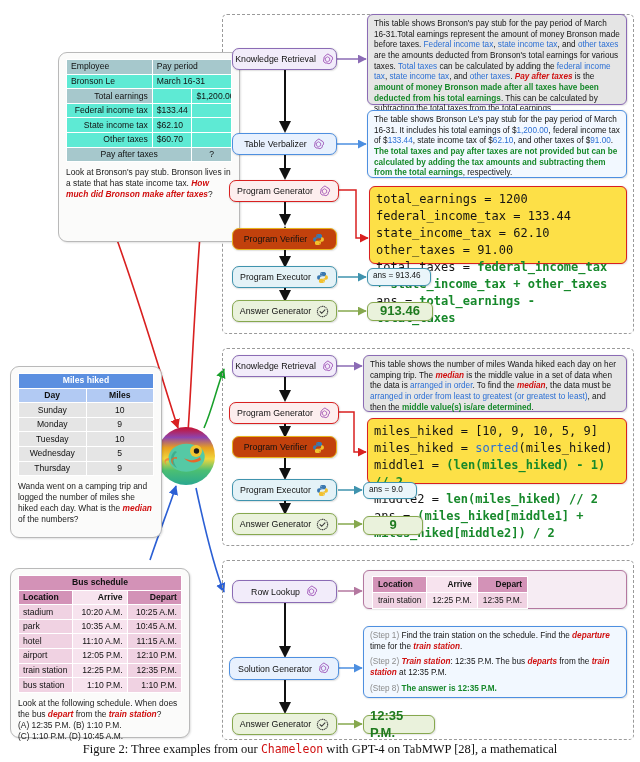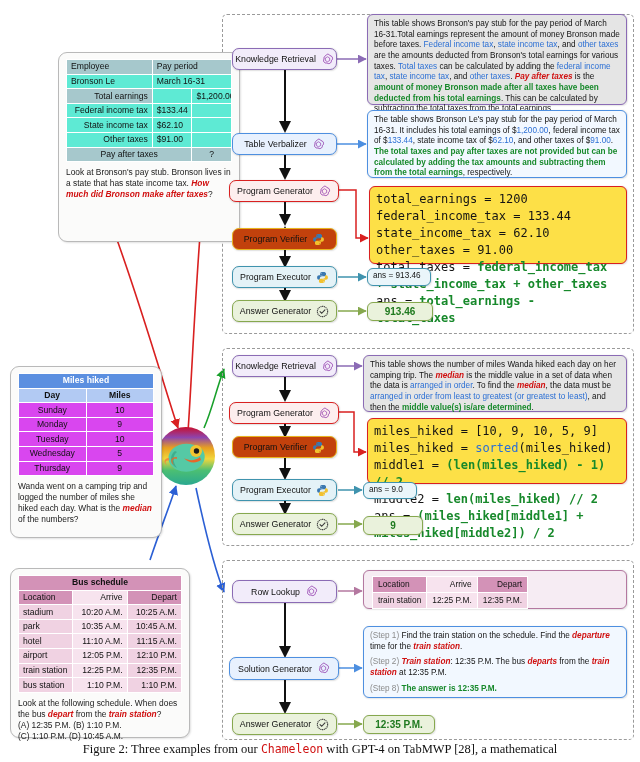--- a/index.html
+++ b/index.html
@@ -16,28 +16,28 @@
   .qtext{font-size:8.4px;color:#1a1a1a;line-height:1.28;margin-top:5px;}
   .qtext .hl{color:#d01010;font-style:italic;font-weight:bold;}
 
   
   .t-teal td{background:#5eead4;}
   .t-teal .hd{background:#a6c8cc;}
   .t-teal .r{text-align:right;}
   .t-teal .c{text-align:center;}
 
   
-  .t-blue td{background:#d946ef;text-align:center;}
+  .t-blue td{background:#e5e5e5;text-align:center;}
   .t-blue .title{background:#5b8fe0;color:#fff;font-weight:bold;}
   .t-blue .hd{background:#b2caf3;font-weight:bold;}
 
   
   .t-pink td{background:#f0d2e2;}
   .t-pink .title{background:#d392b7;font-weight:bold;text-align:center;}
-  .t-pink .hd{background:#d392b7;font-weight:normal;}
+  .t-pink .hd{background:#d392b7;font-weight:bold;}
   .t-pink .r{text-align:right;}
   .t-pink .lt{background:#f7e3ee;}
 
   
   .mod{position:absolute;box-sizing:border-box;border-radius:7px;border-width:1.4px;border-style:solid;
        display:flex;align-items:center;justify-content:center;gap:5px;font-size:8.8px;color:#111;
        box-shadow:.7px .7px 1.4px rgba(0,0,0,.13);}
   .mod .lbl{white-space:nowrap;}
   .mod .ic{width:13px;height:13px;flex:0 0 13px;}
 
@@ -49,21 +49,21 @@
   .m-green {background:#eaf2dc;border-color:#86a84e;}
 
   
   .out{position:absolute;box-sizing:border-box;border-radius:6px;border-width:1.3px;border-style:solid;
        padding:4px 6px;font-size:8.2px;line-height:1.3;color:#141414;
        box-shadow:.7px .7px 1.4px rgba(0,0,0,.10);}
   .o-purple{background:#e5e5e5;border-color:#8b6bb5;}
   .o-blue  {background:#f2f8ff;border-color:#4d8fe0;}
   .o-red   {background:#fde047;border-color:#d92020;font-family:"DejaVu Sans Mono",monospace;font-size:12px;line-height:1.42;}
   .o-cyan  {background:#eaf5fa;border-color:#3f93ae;font-size:8.2px;}
-  .o-green {background:#eaf2dc;border-color:#86a84e;font-weight:bold;color:#1f7a1f;font-size:10px;
+  .o-green {background:#eaf2dc;border-color:#86a84e;font-weight:bold;color:#1f7a1f;font-size:13px;
             display:flex;align-items:center;justify-content:center;}
   .o-pinkbox{background:#f6ecf3;border-color:#b478a0;}
 
   .blue{color:#2b6fd4;} .red{color:#d01010;} .green{color:#17892b;font-weight:bold;} .kw{color:#2b6fd4;}
   .bi{font-style:italic;font-weight:bold;}
   .pfx{color:#8a8a8a;}
 
   .minitbl{border-collapse:collapse;table-layout:fixed;}
   .minitbl td{font-size:8.4px;padding:2px 5px;border:1px solid #fff;white-space:nowrap;}
 
@@ -210,21 +210,21 @@
         <td>$133.44</td>
         <td></td>
           </tr>
       <tr>
         <td class="r" colspan="2">State income tax</td>
         <td>$62.10</td>
         <td></td>
           </tr>
       <tr>
         <td class="r" colspan="2">Other taxes</td>
-        <td>$91.00</td>
+        <td>$60.70</td>
         <td></td>
           </tr>
       <tr>
         <td class="hd c" colspan="3">Pay after taxes</td>
         <td class="hd c">?</td>
           </tr>
     </tbody>
       </table>
     <div class="qtext">
       <span>Look at Bronson's pay stub. Bronson lives in a state that has state income tax. </span><span class="hl">How much did Bronson make after taxes</span><span>?</span>

